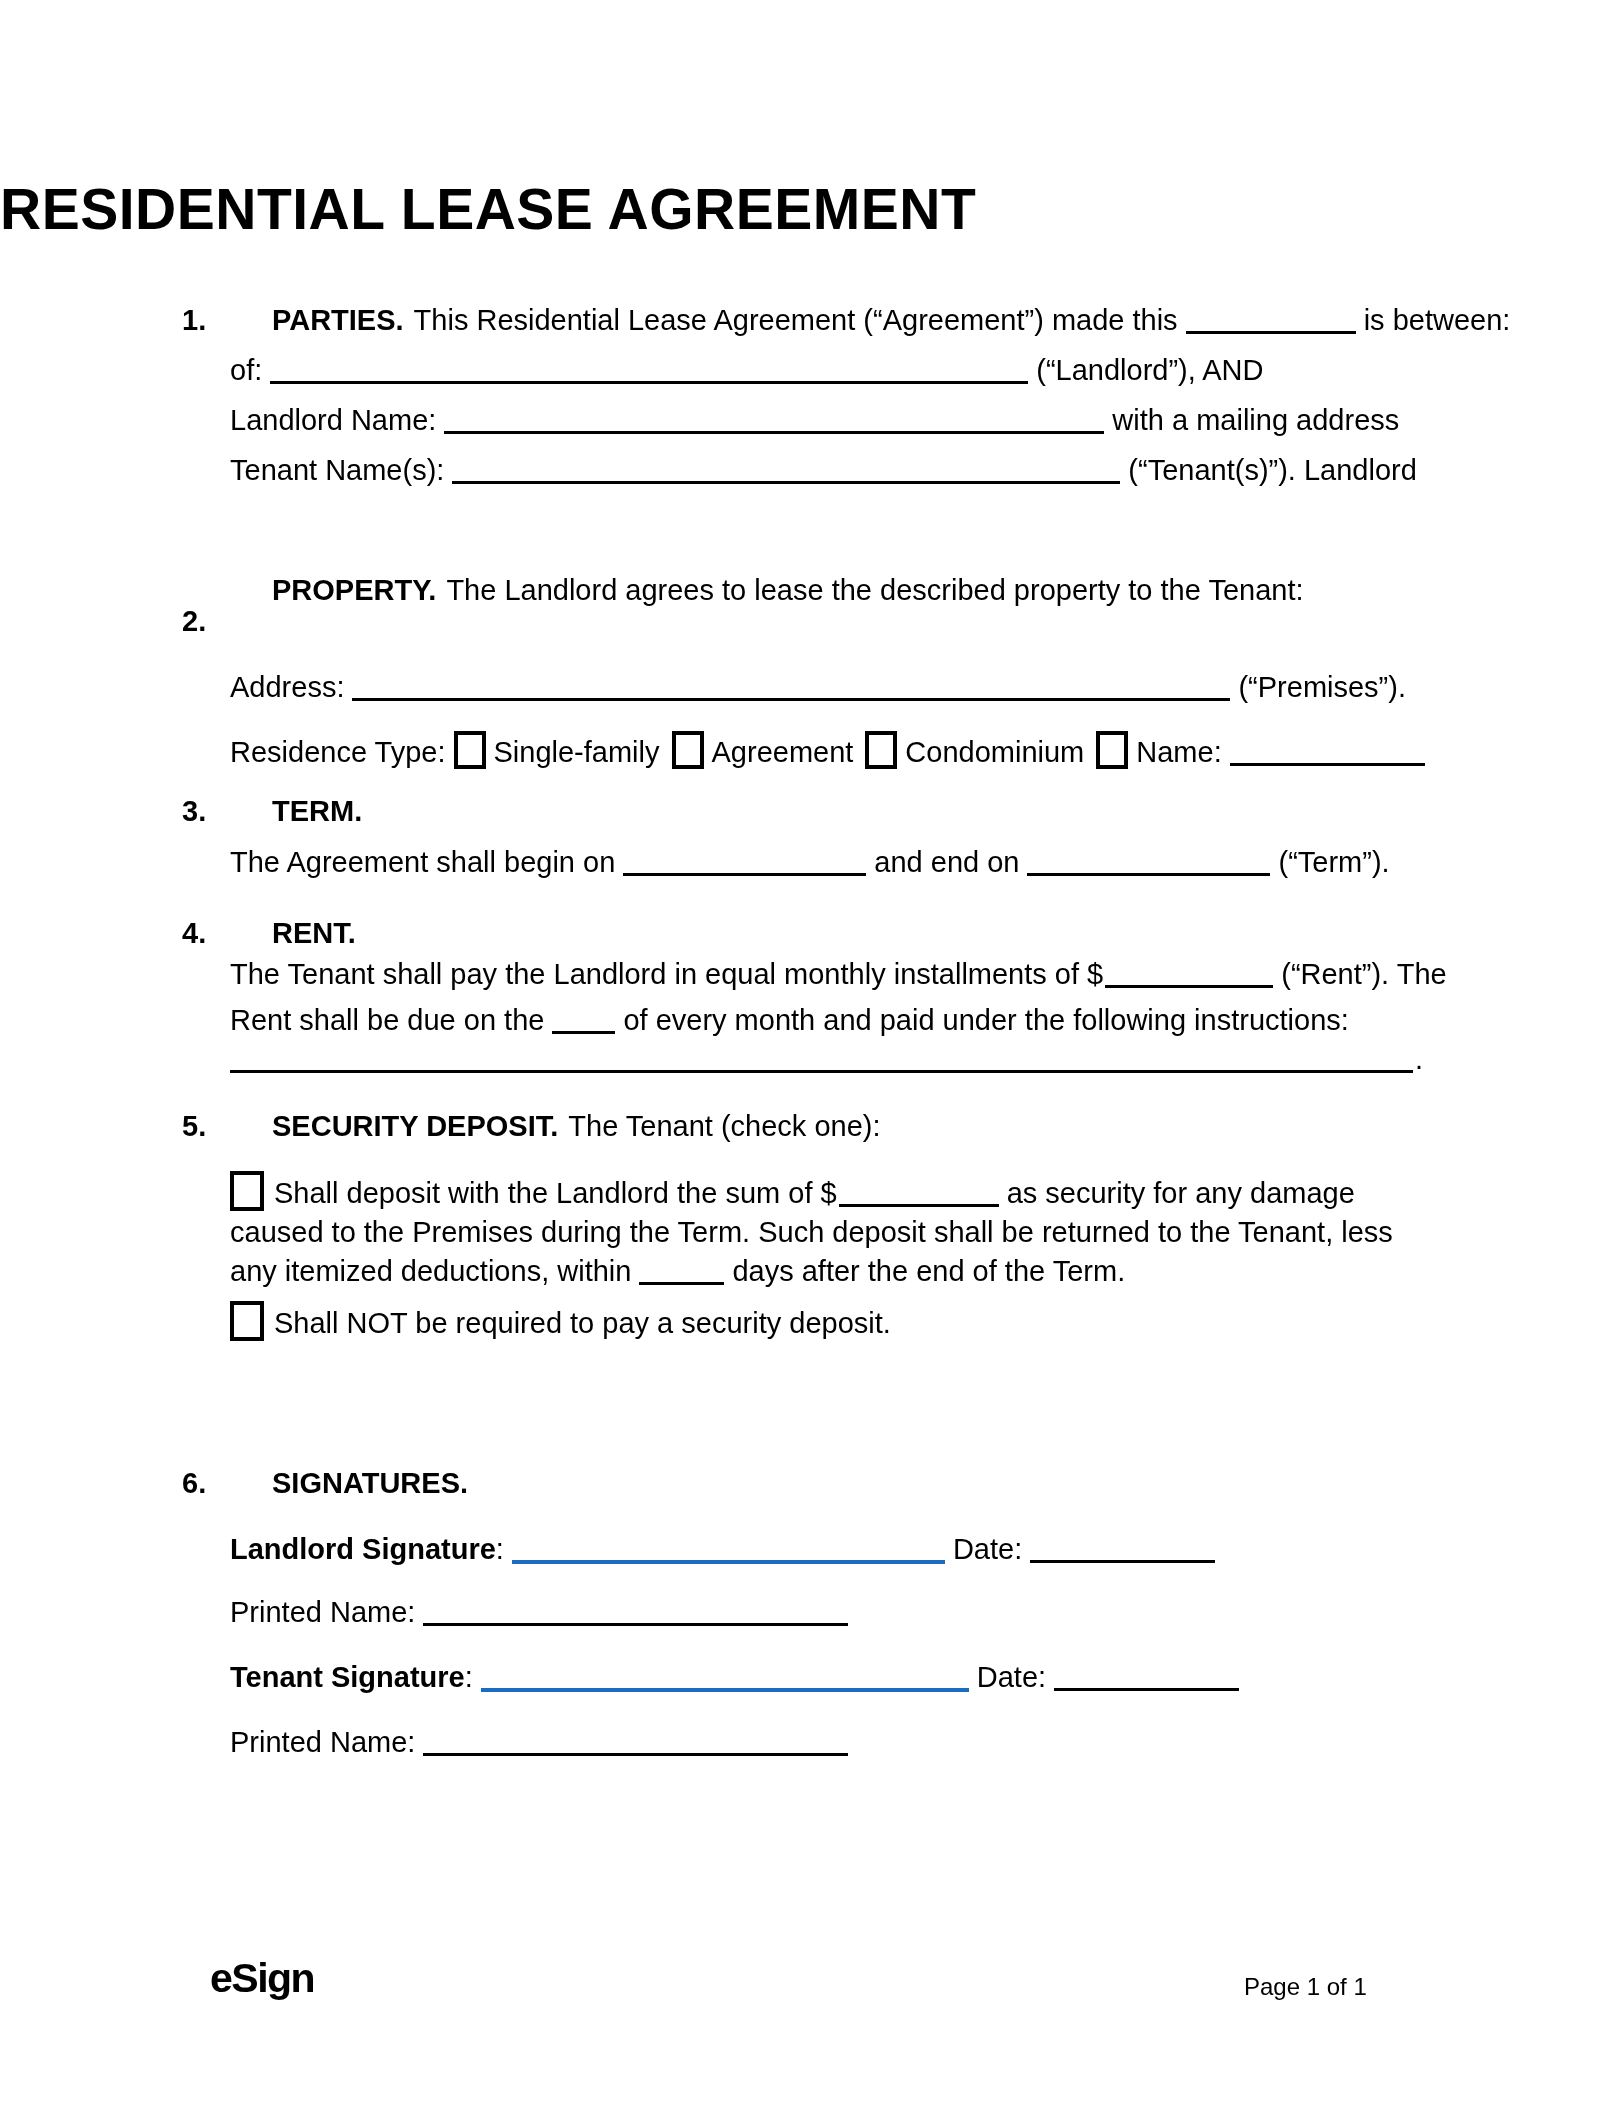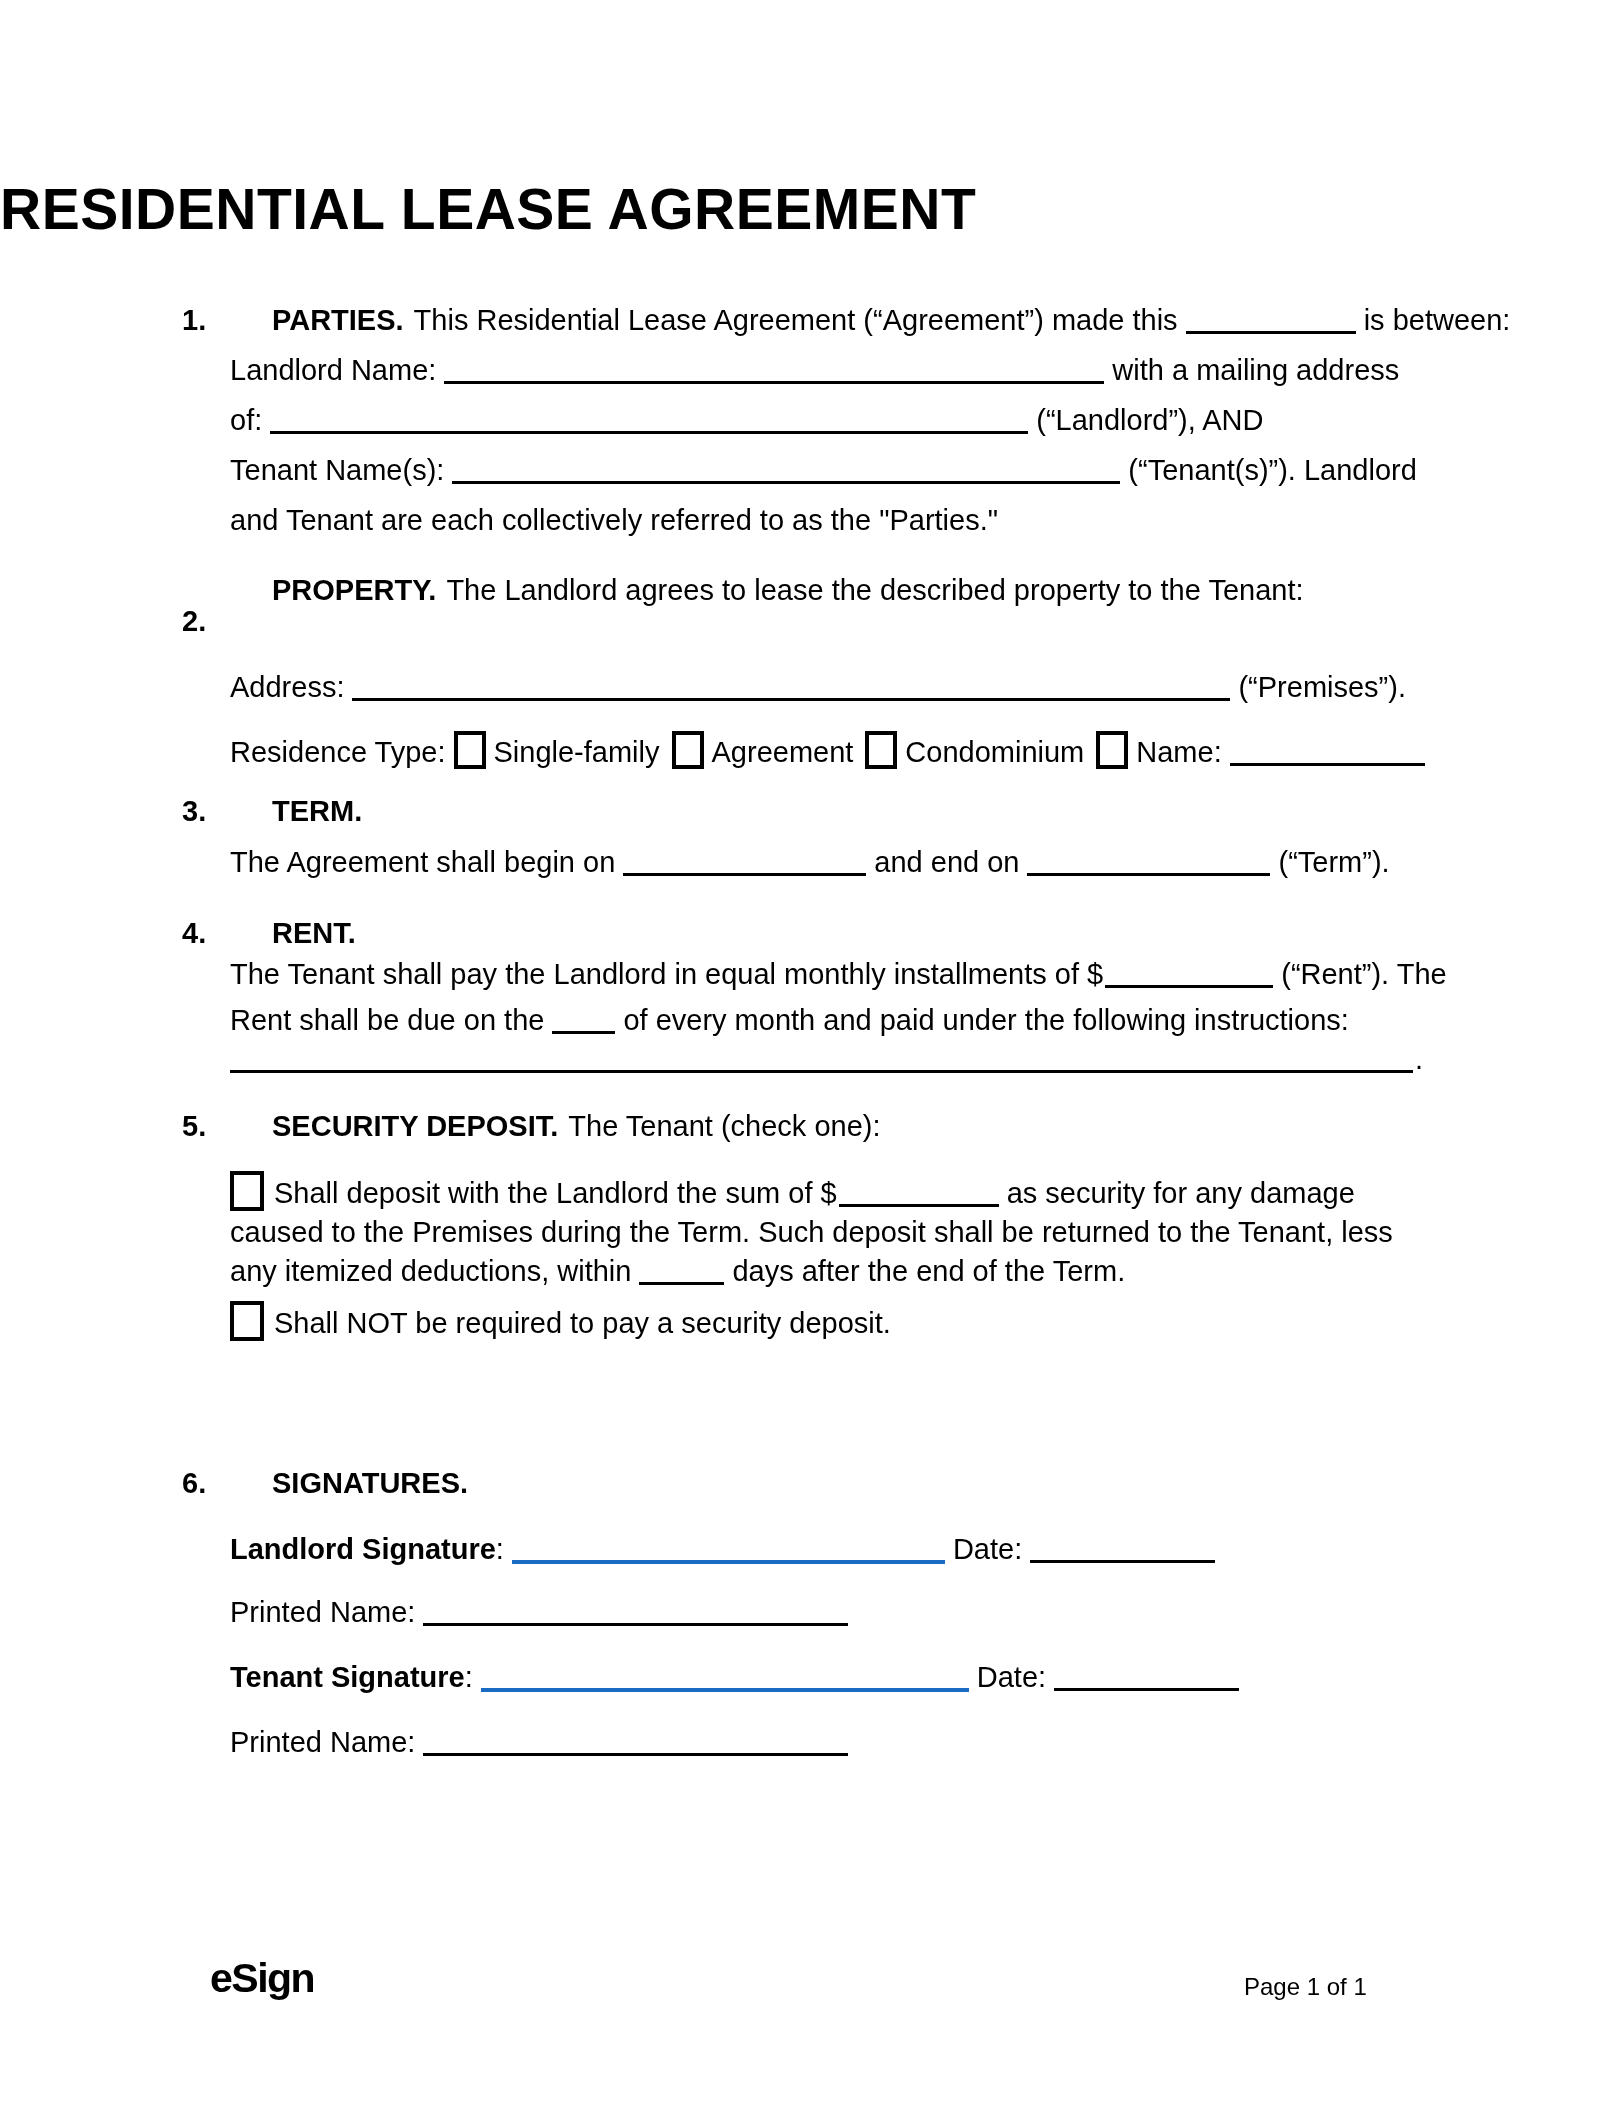--- a/index.html
+++ b/index.html
@@ -39,24 +39,23 @@
 </head>
 <body>
 
 <div class="page">
 
   <div class="title">RESIDENTIAL LEASE AGREEMENT</div>
 
   <div class="numrow" style="top:295px;line-height:50px">1.</div>
   <div class="row s1" style="top:295px">
     <div><span class="hd">PARTIES.</span><span>This Residential Lease Agreement (“Agreement”) made this</span><span class="bl" style="width:170px"></span><span>is between:</span></div>
+    <div><span>of:</span><span class="bl" style="width:758px"></span><span>(“Landlord”), AND</span></div>
     <div><span>Landlord Name:</span><span class="bl" style="width:660px"></span><span>with a mailing address</span></div>
-    <div><span>of:</span><span class="bl" style="width:758px"></span><span>(“Landlord”), AND</span></div>
     <div><span>Tenant Name(s):</span><span class="bl" style="width:668px"></span><span>(“Tenant(s)”). Landlord</span></div>
-    <div>and Tenant are each collectively referred to as the "Parties."</div>
   </div>
 
   <div class="numrow" style="top:601px">2.</div>
   <div class="row" style="top:570px"><span class="hd">PROPERTY.</span><span>The Landlord agrees to lease the described property to the Tenant:</span></div>
   <div class="row" style="top:667px"><span>Address:</span><span class="bl" style="width:878px"></span><span>(“Premises”).</span></div>
   <div class="row" style="top:731px"><span>Residence Type:</span><span class="cb first"></span><span>Single-family</span><span class="cb"></span><span>Agreement</span><span class="cb"></span><span>Condominium</span><span class="cb"></span><span>Name:</span><span class="bl" style="width:195px"></span></div>
 
   <div class="numrow" style="top:791px">3.</div>
   <div class="row" style="top:791px"><span class="hd">TERM.</span></div>
   <div class="row" style="top:842px"><span>The Agreement shall begin on</span><span class="bl" style="width:243px"></span><span>and end on</span><span class="bl" style="width:243px"></span><span>(“Term”).</span></div>

